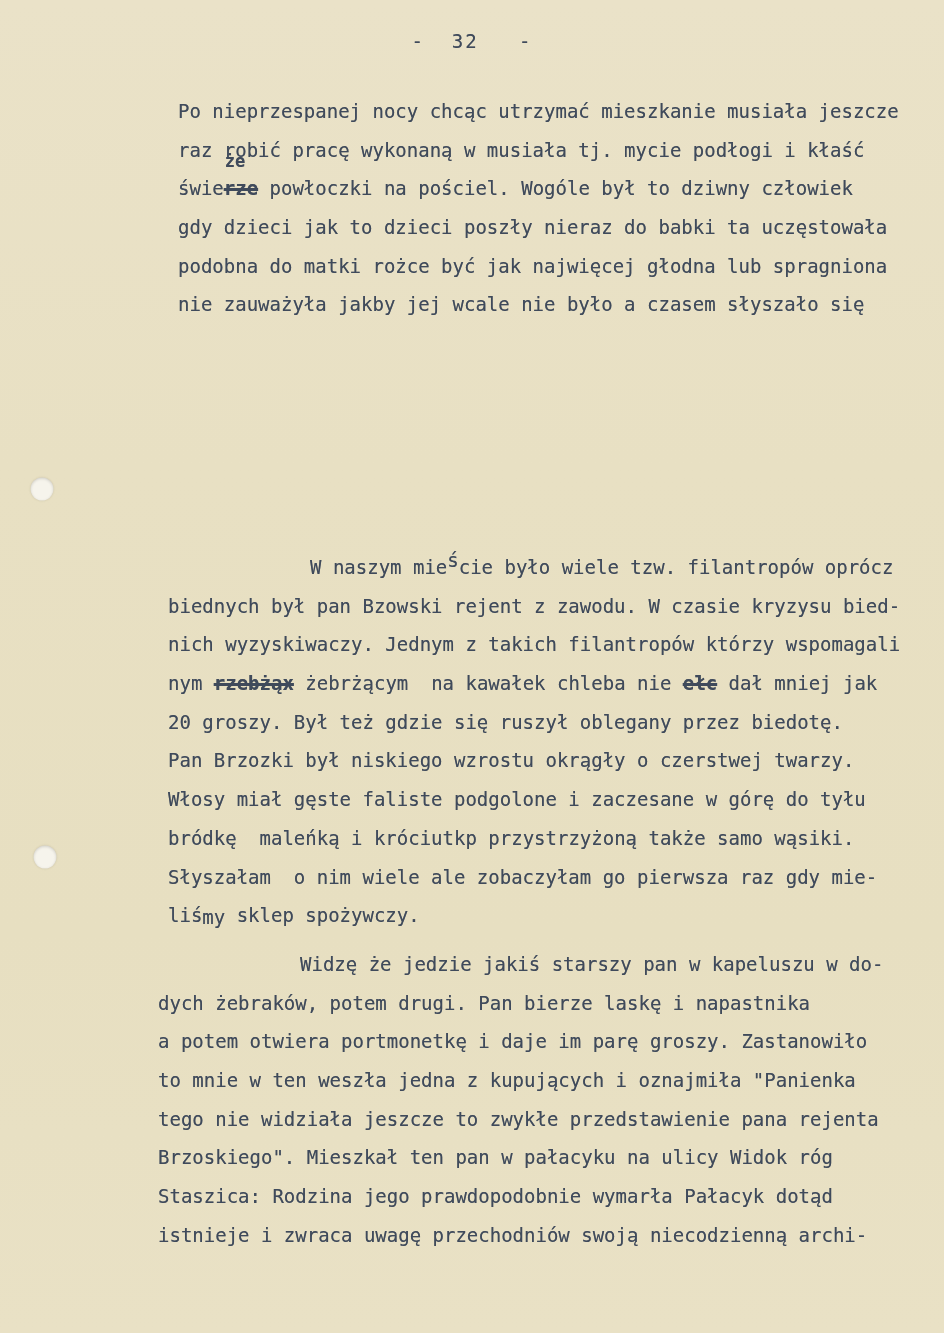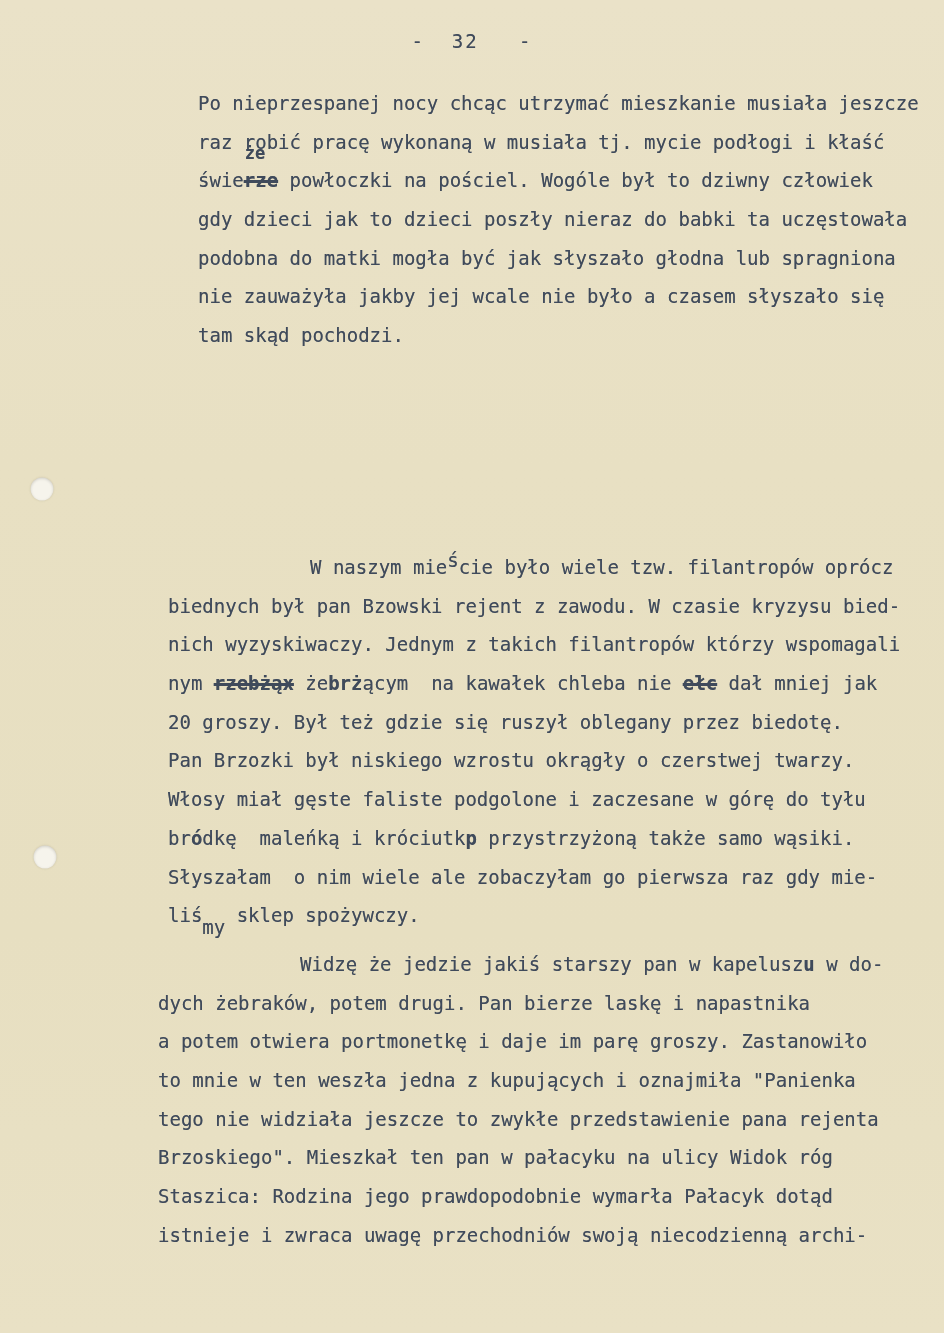--- a/index.html
+++ b/index.html
@@ -24,49 +24,48 @@
   .paragraph{position:absolute;}
   .line{
     display:block;white-space:pre;
     height:38.7px;line-height:38.7px;
   }
   .seg-strike{
     font-weight:bold;
     text-decoration:line-through;
     text-decoration-thickness:3px;
   }
-  .seg-bold{font-weight:bold;}
+  .seg-bold{font-weight:normal;}
   .seg-sup{position:relative;top:-7px;}
-  .seg-sub{position:relative;top:12px;}
+  .seg-sub{position:relative;top:2px;}
   .corrected{position:relative;display:inline-block;}
   .above{
     position:absolute;left:1px;top:-16px;
     font-size:17px;line-height:1;font-weight:bold;text-decoration:none;
   }
   .hole{
     position:absolute;width:23px;height:23px;border-radius:50%;
     background:#f6f4ec;
     box-shadow:inset 0 1px 3px rgba(0,0,0,.16), 0 0 2px rgba(120,110,80,.25);
     transform:translate(-50%,-50%);
   }
 </style>
 </head>
 <body>
 
 <div id="sheet">
   <div class="page-number ink">-  32   -</div>
   <div id="paragraphs">
-      <div class="paragraph ink" style="top: 84px; left: 178px; margin-left: 20px;">
+      <div class="paragraph ink" style="top: 92px; left: 178px;">
         <div class="line"><span>Po nieprzespanej nocy chcąc utrzymać mieszkanie musiała jeszcze</span></div>
         <div class="line"><span>raz robić pracę wykonaną w musiała tj. mycie podłogi i kłaść</span></div>
         <div class="line"><span>świe</span><span class="seg-strike corrected"><span class="above">że</span>rze</span><span> powłoczki na pościel. Wogóle był to dziwny człowiek</span></div>
         <div class="line"><span>gdy dzieci jak to dzieci poszły nieraz do babki ta uczęstowała</span></div>
-        <div class="line"><span>podobna do matki mogła być jak słyszało głodna lub spragniona</span></div>
+        <div class="line"><span>podobna do matki rożce być jak najwięcej głodna lub spragniona</span></div>
         <div class="line"><span>nie zauważyła jakby jej wcale nie było a czasem słyszało się</span></div>
-        <div class="line"><span>tam skąd pochodzi.</span></div>
       </div>
       <div class="paragraph ink" style="top: 548px; left: 168px;">
         <div class="line" style="text-indent: 142px;"><span>W naszym mie</span><span class="seg-sup">ś</span><span>cie było wiele tzw. filantropów oprócz</span></div>
         <div class="line"><span>biednych był pan Bzowski rejent z zawodu. W czasie kryzysu bied-</span></div>
         <div class="line"><span>nich wyzyskiwaczy. Jednym z takich filantropów którzy wspomagali</span></div>
         <div class="line"><span>nym </span><span class="seg-strike">rzebżąx</span><span> że</span><span class="seg-bold">brż</span><span>ącym  na kawałek chleba nie </span><span class="seg-strike">ełc</span><span> dał mniej jak</span></div>
         <div class="line"><span>20 groszy. Był też gdzie się ruszył oblegany przez biedotę.</span></div>
         <div class="line"><span>Pan Brzozki był niskiego wzrostu okrągły o czerstwej twarzy.</span></div>
         <div class="line"><span>Włosy miał gęste faliste podgolone i zaczesane w górę do tyłu</span></div>
         <div class="line"><span>br</span><span class="seg-bold">ó</span><span>dkę  maleńką i króciutk</span><span class="seg-bold">p</span><span> przystrzyżoną także samo wąsiki.</span></div>

